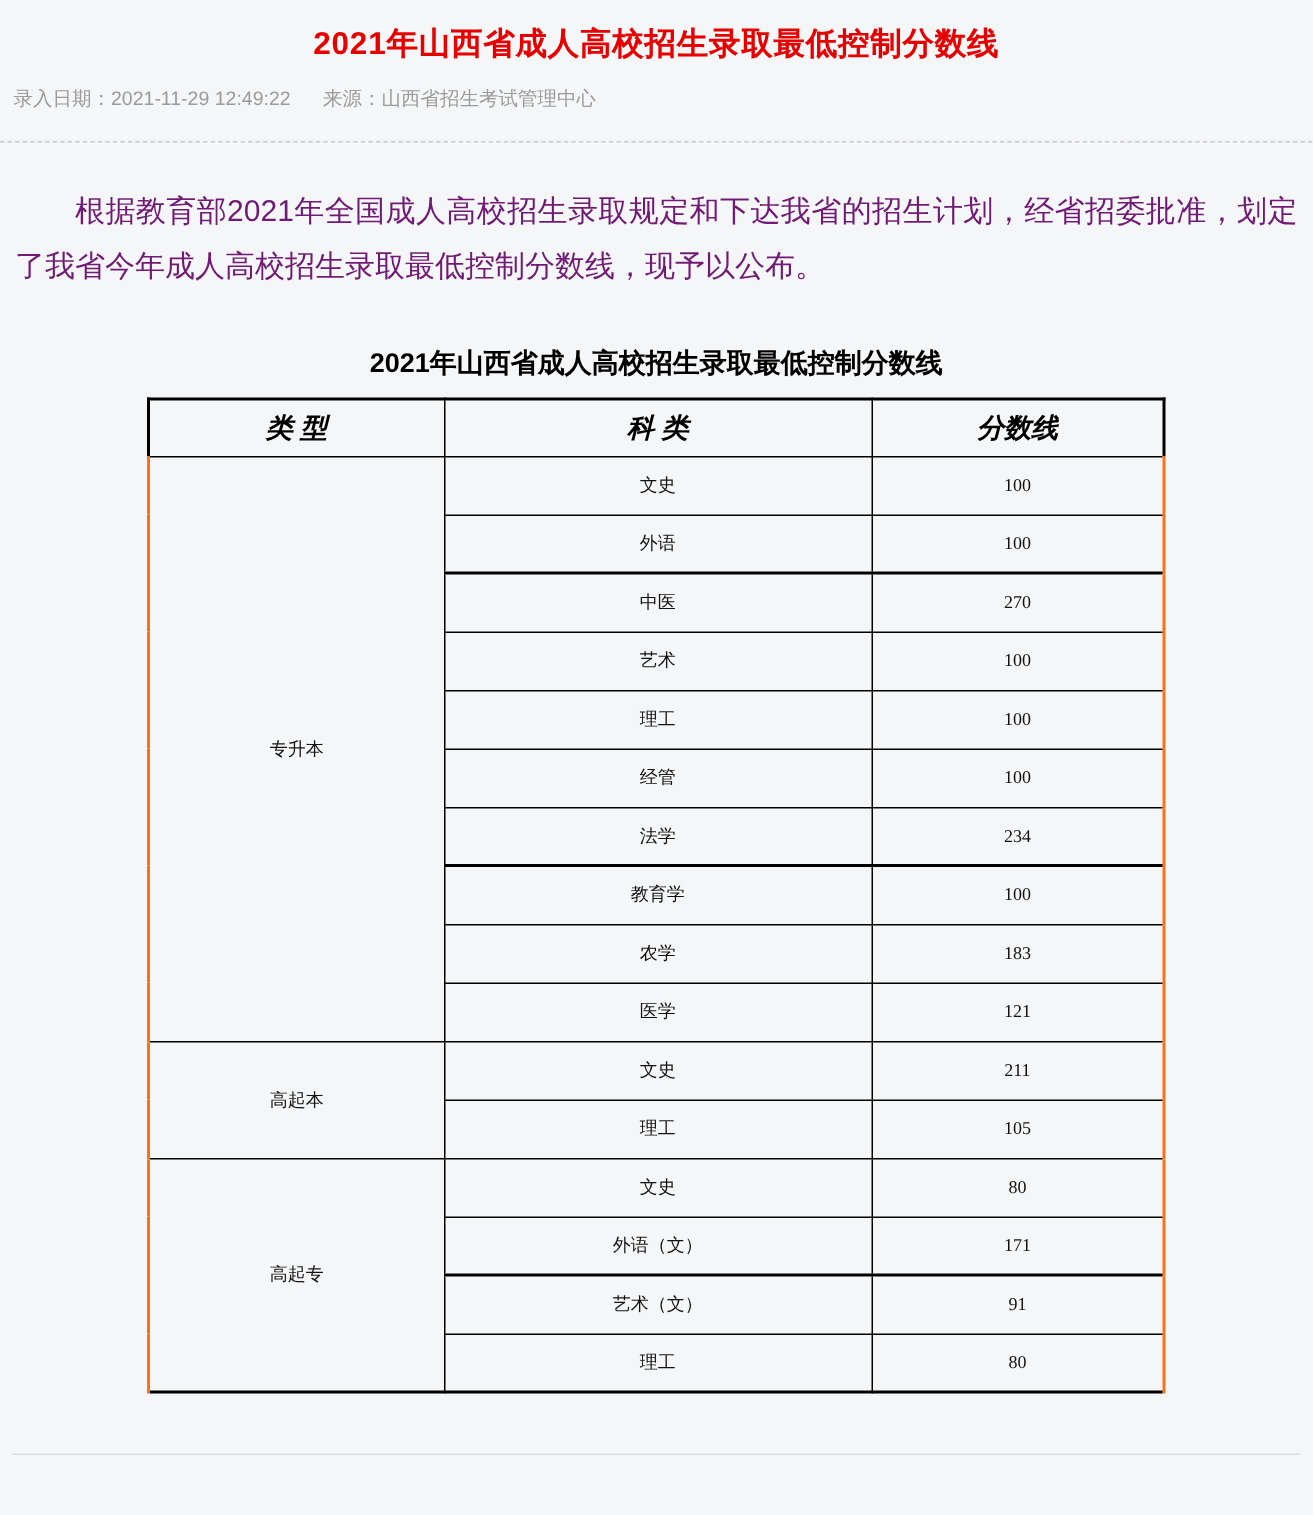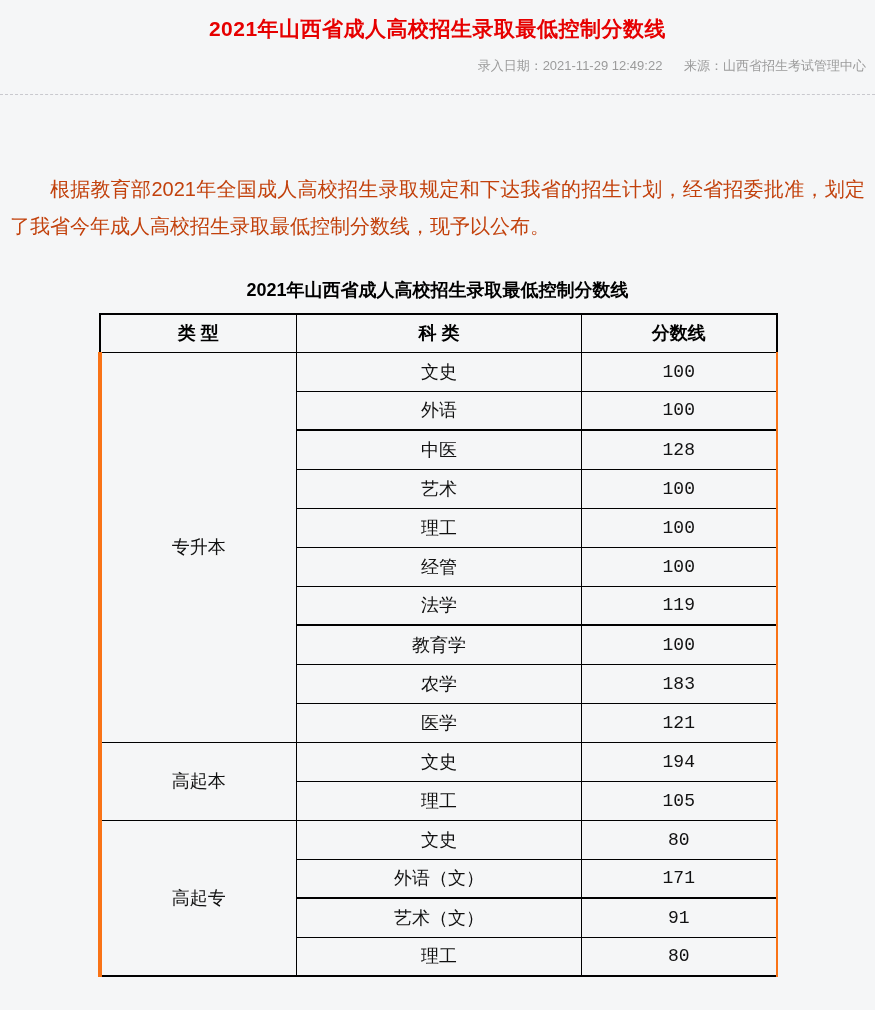--- a/index.html
+++ b/index.html
@@ -13,36 +13,36 @@
   .article-title {
     padding-top: 15px;
     text-align: center;
     font-size: 21px;
     font-weight: bold;
     color: #e60000;
     letter-spacing: 0.5px;
   }
   .meta-line {
     margin-top: 14px;
-    text-align: right;
+    text-align: left;
     font-size: 13px;
     color: #9b9b9b;
   }
   .meta-line .meta-item { margin: 0 9px; }
   .dashed-divider {
     margin-top: 19px;
     border: 0;
     border-top: 1px dashed #c9c9ce;
     height: 0;
   }
   .article-paragraph {
-    margin: 76px 10px 0 10px;
+    margin: 28px 10px 0 10px;
     font-size: 20px;
     line-height: 37px;
-    color: #c2410c;
+    color: #701a75;
     text-indent: 2em;
     text-align: justify;
   }
   .table-caption {
     margin-top: 33px;
     text-align: center;
     font-size: 18px;
     font-weight: bold;
     color: #000;
   }
@@ -58,29 +58,30 @@
     text-align: center;
     vertical-align: middle;
     padding: 0;
   }
   .score-table th {
     height: 38px;
     font-size: 18px;
     font-weight: bold;
     color: #000;
     font-family: "Liberation Sans", sans-serif;
+    font-style: italic;
   }
   .score-table td {
     height: 39px;
-    font-size: 18px;
+    font-size: 12px;
     color: #111;
-    font-family: Liberation Mono, monospace;
+    font-family: Liberation Serif, serif;
   }
   .score-table tr.thick-top td { border-top: 2px solid #000; }
-  .score-table td.type-cell { border-left: 4px solid #f97316; }
+  .score-table td.type-cell { border-left: 2px solid #f97316; }
   .score-table td.score-cell { border-right: 2px solid #f97316; }
   .bottom-divider {
     margin: 40px 8px 0 8px;
     border: 0;
     border-top: 1px solid #dcdcde;
     height: 0;
   }
 </style>
 </head>
 <body>
@@ -116,54 +117,54 @@
         <td rowspan="10" class="type-cell">专升本</td>
         <td class="subject-cell">文史</td>
         <td class="score-cell">100</td>
       </tr>
       <tr>
         <td class="subject-cell">外语</td>
         <td class="score-cell">100</td>
       </tr>
       <tr class="thick-top">
         <td class="subject-cell">中医</td>
-        <td class="score-cell">128</td>
+        <td class="score-cell">270</td>
       </tr>
       <tr>
         <td class="subject-cell">艺术</td>
         <td class="score-cell">100</td>
       </tr>
       <tr>
         <td class="subject-cell">理工</td>
         <td class="score-cell">100</td>
       </tr>
       <tr>
         <td class="subject-cell">经管</td>
         <td class="score-cell">100</td>
       </tr>
       <tr>
         <td class="subject-cell">法学</td>
-        <td class="score-cell">119</td>
+        <td class="score-cell">234</td>
       </tr>
       <tr class="thick-top">
         <td class="subject-cell">教育学</td>
         <td class="score-cell">100</td>
       </tr>
       <tr>
         <td class="subject-cell">农学</td>
         <td class="score-cell">183</td>
       </tr>
       <tr>
         <td class="subject-cell">医学</td>
         <td class="score-cell">121</td>
       </tr>
       <tr>
         <td rowspan="2" class="type-cell">高起本</td>
         <td class="subject-cell">文史</td>
-        <td class="score-cell">194</td>
+        <td class="score-cell">211</td>
       </tr>
       <tr>
         <td class="subject-cell">理工</td>
         <td class="score-cell">105</td>
       </tr>
       <tr>
         <td rowspan="4" class="type-cell">高起专</td>
         <td class="subject-cell">文史</td>
         <td class="score-cell">80</td>
       </tr>

